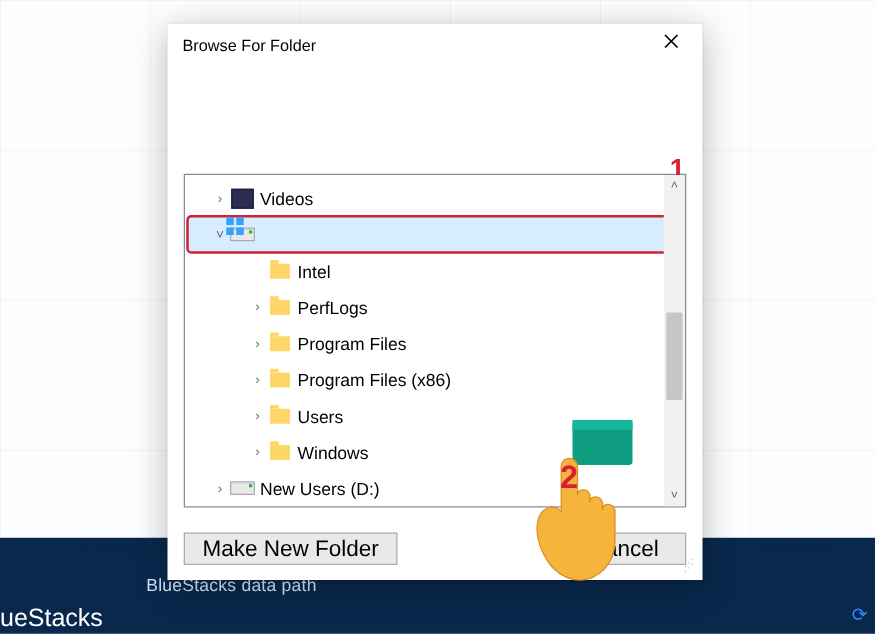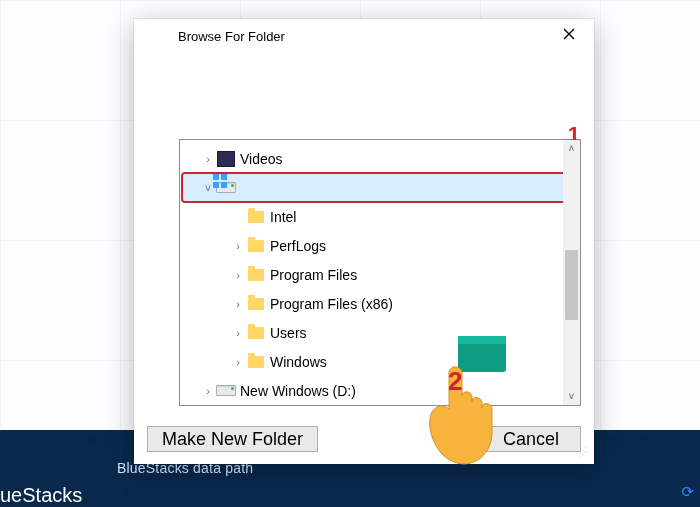--- a/index.html
+++ b/index.html
@@ -14,21 +14,21 @@
       linear-gradient(rgba(60,80,130,.25) 0 1px,transparent 1px 120px) 0 0/100% 120px;
     opacity:.22;}
   .bg-text-left{position:absolute;left:62px;top:430px;color:#0b2645;font-size:13px;}
   .bg-text-right{position:absolute;right:34px;top:430px;color:#0b2645;font-size:13px;}
   .bg-label{position:absolute;left:117px;top:460px;color:#cfe7ff;font-size:14px;letter-spacing:.2px;}
   .bg-logo{position:absolute;left:0;bottom:0;color:#fff;font-size:20px;padding:6px 10px 0 0;}
   .corner-icon{position:absolute;right:6px;bottom:6px;color:#2e88ff;font-size:15px;}
 
   
   .dlg{position:absolute;left:134px;top:19px;width:428px;height:445px;background:#fff;
-       box-shadow:0 6px 26px rgba(0,0,0,.28),0 0 0 1px rgba(0,0,0,.05);padding-left:32px;}
+       box-shadow:0 6px 26px rgba(0,0,0,.28),0 0 0 1px rgba(0,0,0,.05);}
   .titlebar{height:34px;display:flex;align-items:center;padding:0 4px 0 12px;}
   .titlebar .title{flex:1;font-size:13px;color:#000;}
   .close-btn{width:42px;height:30px;text-align:center;line-height:28px;font-size:15px;color:#000;cursor:default;}
   .spacer{height:86px;}
 
   
   .tree-wrap{margin:0 13px;border:1px solid #8c8c8c;background:#fff;position:relative;height:265px;}
   .tree{padding:4px 2px 4px 2px;height:100%;box-sizing:border-box;overflow:hidden;}
   .row{display:flex;align-items:center;height:29px;white-space:nowrap;}
   .exp{width:16px;text-align:center;color:#6c6c6c;font-size:11px;user-select:none;}
@@ -150,21 +150,21 @@
           <span class="icon">
             <span class="folder"></span>
           </span>
           <span class="label">Windows</span>
         </div>
         <div class="row ind1">
           <span class="exp">›</span>
           <span class="icon">
             <span class="disk"></span>
           </span>
-          <span class="label">New Windows (D:)</span>
+          <span class="label">New Users (D:)</span>
         </div>
       </div>
     <div class="sb">
       <div class="up">˄</div>
       <div class="thumb"></div>
       <div class="down">˅</div>
     </div>
   </div>
 
   <div class="btnbar">

